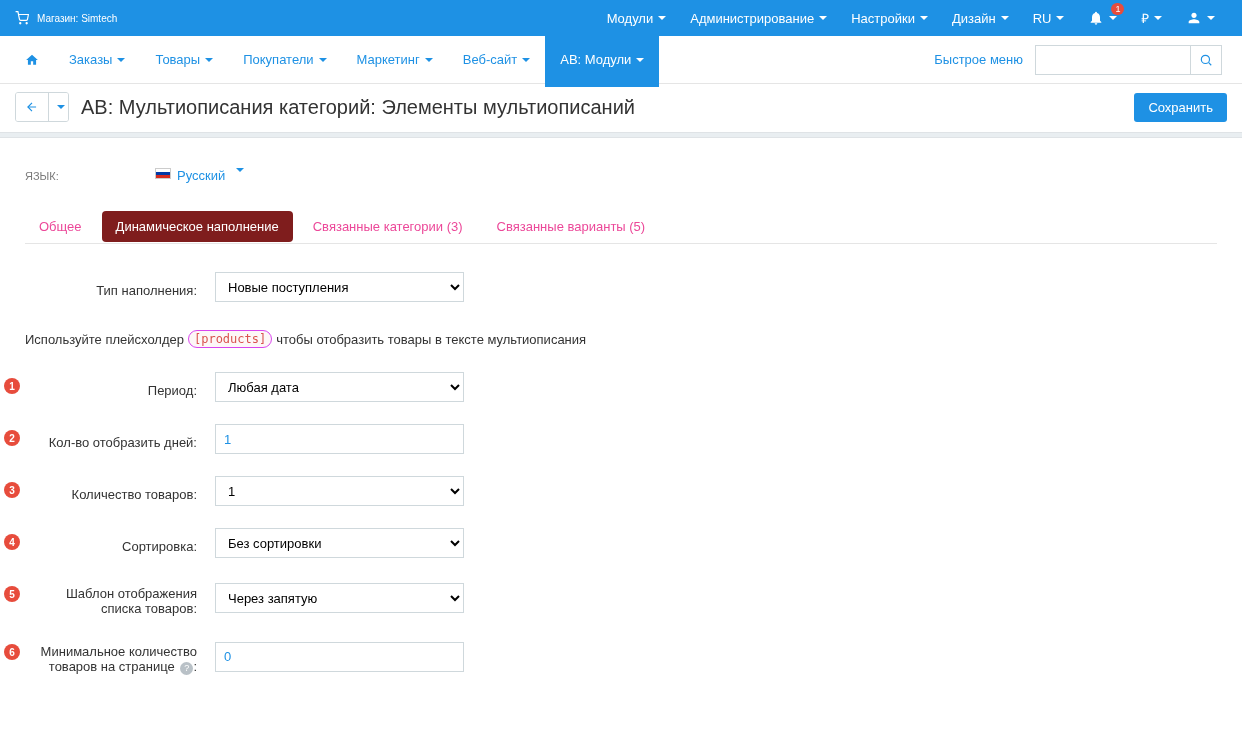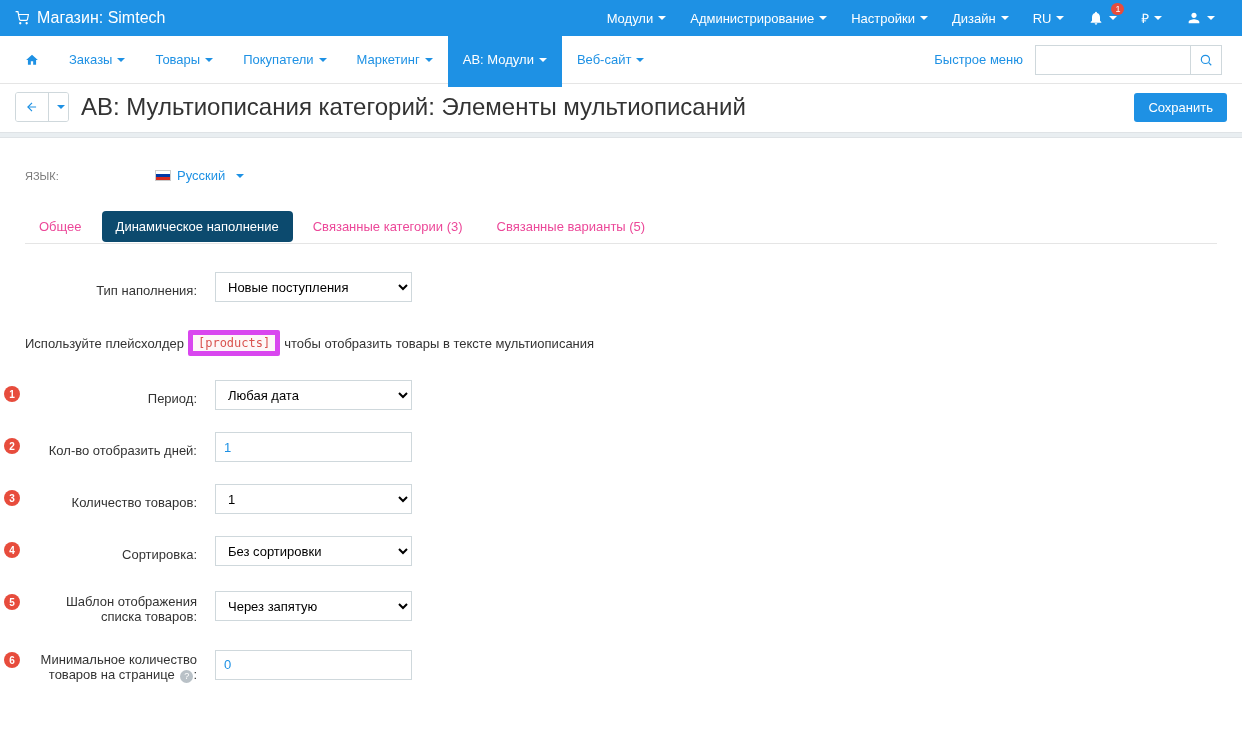--- a/index.html
+++ b/index.html
@@ -2,21 +2,21 @@
 <html><head>
   <meta charset="utf-8">
   <style>
     * { box-sizing: border-box; margin: 0; padding: 0; }
     body { font-family: -apple-system, BlinkMacSystemFont, "Segoe UI", Arial, sans-serif; font-size: 13px; color: #333; background: #fff; }
     
     
     .topbar { background: #1e91e4; color: #fff; height: 36px; display: flex; align-items: center; padding: 0 15px; }
     .topbar-left { display: flex; align-items: center; gap: 8px; }
     .topbar-right { margin-left: auto; display: flex; align-items: center; }
-    .topbar .store-name { font-size: 16px; }
+    .topbar .store-name { font-size: 10px; }
     .topbar-item { padding: 0 12px; height: 36px; display: flex; align-items: center; cursor: pointer; font-size: 13px; }
     .caret-down { width: 0; height: 0; border-left: 4px solid transparent; border-right: 4px solid transparent; border-top: 4px solid #fff; margin-left: 5px; display: inline-block; }
     .bell-wrap { position: relative; }
     .badge-notif { position: absolute; top: 3px; right: 5px; background: #e74c3c; color: #fff; font-size: 9px; border-radius: 8px; padding: 1px 4px; min-width: 12px; text-align: center; }
     
     
     .mainnav { background: #fff; height: 48px; display: flex; align-items: center; padding: 0 10px; border-bottom: 1px solid #e5e5e5; }
     .mainnav-item { padding: 16px 15px; height: 54px; display: flex; align-items: center; cursor: pointer; color: #1e91e4; font-size: 13px; font-weight: 500; }
     .mainnav-item.active { background: #1e91e4; color: #fff; }
     .mainnav-item .caret-down { border-top-color: #1e91e4; }
@@ -25,46 +25,46 @@
     .quick-menu { color: #1e91e4; font-size: 13px; cursor: pointer; }
     .search-wrap { display: flex; }
     .search-input { width: 155px; height: 30px; border: 1px solid #cfd8dc; border-right: none; padding: 0 8px; font-size: 13px; outline: none; }
     .search-btn { width: 32px; height: 30px; border: 1px solid #cfd8dc; background: #fff; color: #1e91e4; cursor: pointer; display: flex; align-items: center; justify-content: center; }
     
     
     .title-row { display: flex; align-items: center; padding: 8px 15px 10px 15px; background: #fff; }
     .back-group { display: flex; border: 1px solid #cfd8dc; border-radius: 3px; overflow: hidden; margin-right: 12px; }
     .back-btn { width: 32px; height: 28px; display: flex; align-items: center; justify-content: center; cursor: pointer; color: #1e91e4; background: #fff; }
     .back-btn + .back-btn { border-left: 1px solid #cfd8dc; width: 20px; }
-    .page-title { font-size: 24px; font-weight: 400; color: #333; }
+    .page-title { font-size: 20px; font-weight: 400; color: #333; }
     .save-btn { margin-left: auto; background: #1e91e4; color: #fff; border: none; padding: 7px 14px; border-radius: 3px; font-size: 13px; cursor: pointer; }
     
     .divider-bar { height: 6px; background: #e9eef1; border-top: 1px solid #dfe3e6; border-bottom: 1px solid #dfe3e6; }
     
     
     .content { padding: 30px 25px; }
     
     .lang-row { display: flex; align-items: center; margin-bottom: 28px; }
     .lang-label { text-transform: uppercase; color: #7a7a7a; font-size: 11px; width: 130px; }
-    .lang-val { display: flex; align-items: center; gap: 6px; color: #1e91e4; cursor: pointer; }
+    .lang-val { display: flex; gap: 6px; color: #1e91e4; cursor: pointer; }
     .flag-ru { width: 16px; height: 11px; display: inline-block; background: linear-gradient(to bottom, #fff 0%, #fff 33%, #0039a6 33%, #0039a6 66%, #d52b1e 66%, #d52b1e 100%); border: 1px solid #ccc; }
     
     .tabs { display: flex; gap: 6px; border-bottom: 1px solid #e5e5e5; padding-bottom: 1px; }
     .tab { padding: 8px 14px; border-radius: 4px; color: #ec4899; cursor: pointer; font-size: 13px; }
-    .tab.active { background: #0c4a6e; color: #fff; }
+    .tab.active { background: #7f1d1d; color: #fff; }
     
     .form-rows { margin-top: 28px; }
     .form-row { display: flex; align-items: center; margin-bottom: 22px; position: relative; }
     .form-label { width: 190px; text-align: right; padding-right: 18px; color: #333; font-size: 13px; padding-top: 6px; }
-    .form-control { width: 197px; height: 30px; border: 1px solid #cfd8dc; padding: 0 8px; font-size: 13px; background: #fff; outline: none; }
+    .form-control { width: 249px; height: 30px; border: 1px solid #cfd8dc; padding: 0 8px; font-size: 13px; background: #fff; outline: none; }
     select.form-control { appearance: auto; }
     input.form-control { color: #1e91e4; }
     
     .hint-text { margin: 28px 0 24px 0; font-size: 13px; color: #333; display: flex; align-items: center; flex-wrap: wrap; gap: 4px; text-align: right; }
-    .code-chip { font-family: monospace; color: #d9534f; border: 5px solid #d946ef; background: #fdf7f7; padding: 1px 5px; border-radius: 2px; font-size: 12px; }
+    .code-chip { font-family: monospace; color: #d9534f; border: 1px solid #d946ef; background: #fdf7f7; padding: 1px 5px; border-radius: 9px; font-size: 12px; }
     
     .num-badge { position: absolute; left: -21px; top: 6px; width: 16px; height: 16px; border-radius: 50%; background: #e74c3c; color: #fff; font-size: 10px; display: flex; align-items: center; justify-content: center; font-weight: bold; }
     
     .help-icon { display: inline-block; width: 13px; height: 13px; border-radius: 50%; background: #b9c1c7; color: #fff; font-size: 9px; text-align: center; line-height: 13px; margin-left: 2px; cursor: help; }
     
     
     .icon-svg { width: 14px; height: 14px; }
     .icon-svg-lg { width: 16px; height: 16px; }
   </style>
 </head>
@@ -135,26 +135,26 @@
       <span class="caret-down"></span>
     </div>
   <div class="mainnav-item">
       <span>Покупатели</span>
       <span class="caret-down"></span>
     </div>
   <div class="mainnav-item">
       <span>Маркетинг</span>
       <span class="caret-down"></span>
     </div>
+  <div class="mainnav-item">
+      <span>Веб-сайт</span>
+      <span class="caret-down"></span>
+    </div>
   <div class="mainnav-item active">
       <span>AB: Модули</span>
-      <span class="caret-down"></span>
-    </div>
-  <div class="mainnav-item">
-      <span>Веб-сайт</span>
       <span class="caret-down"></span>
     </div>
   <div class="mainnav-right">
     <span class="quick-menu">Быстрое меню</span>
     <div class="search-wrap">
       <input class="search-input" style="">
       <button class="search-btn">
         <svg class="icon-svg" viewBox="0 0 24 24" fill="none" stroke="#1e91e4" stroke-width="2">
             <circle cx="11" cy="11" r="7"></circle>
             <line x1="21" y1="21" x2="16.65" y2="16.65"></line>

